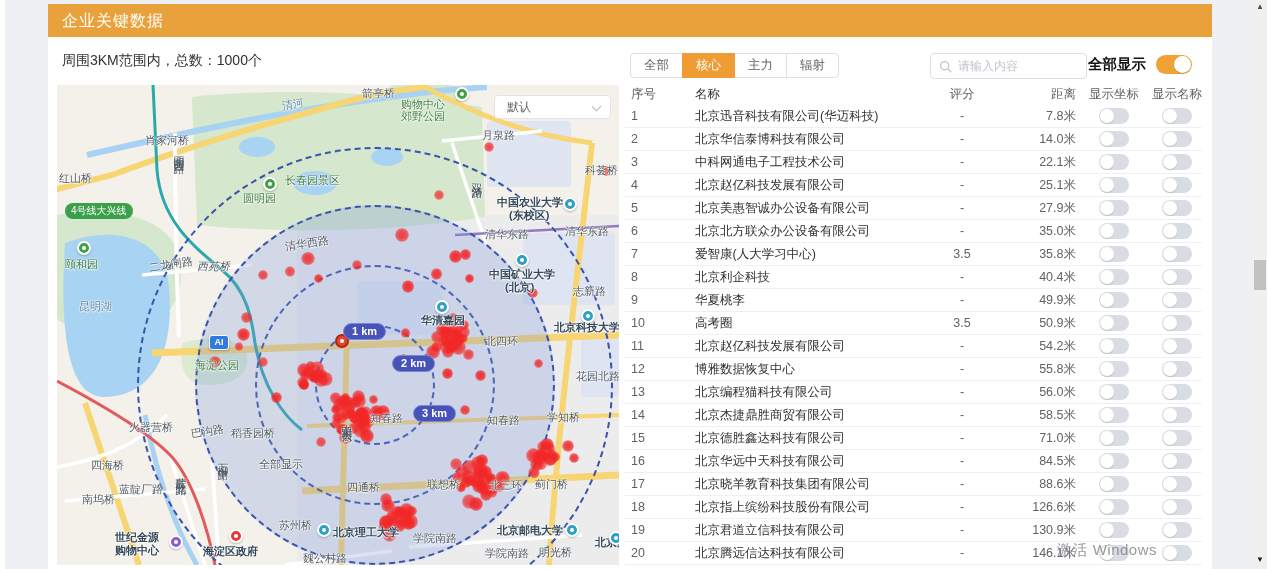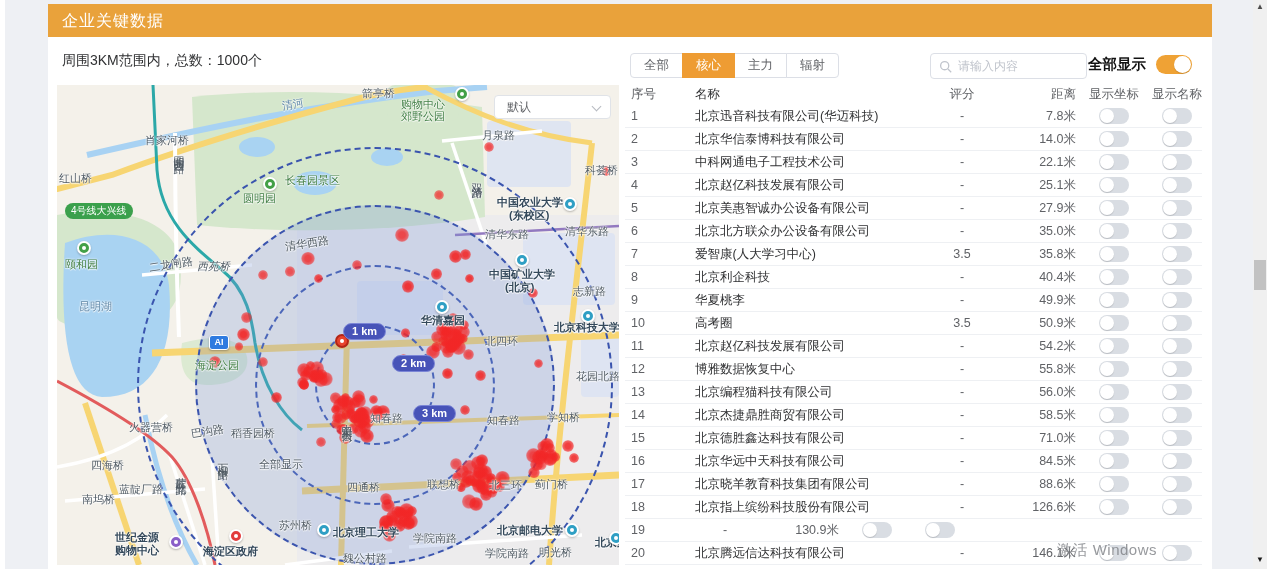--- a/index.html
+++ b/index.html
@@ -352,21 +352,21 @@
           <div class="ml road" style="left: 370px; top: 392px;">联想桥</div>
           <div class="ml road" style="left: 432px; top: 393px;">北三环</div>
           <div class="ml road" style="left: 478px; top: 392px;">蓟门桥</div>
           <div class="ml road" style="left: 222px; top: 433px;">苏州桥</div>
           <div class="ml poi-label" style="left: 276px; top: 440px;">北京理工大学</div>
           <div class="ml poi-label" style="left: 440px; top: 438px;">北京邮电大学</div>
           <div class="ml poi-label" style="left: 538px; top: 450px;">北京师</div>
           <div class="ml road" style="left: 356px; top: 446px;">学院南路</div>
           <div class="ml road" style="left: 428px; top: 461px;">学院南路</div>
           <div class="ml road" style="left: 482px; top: 460px;">明光桥</div>
-          <div class="ml road" style="left: 246px; top: 466px; margin-left: 40px;">魏公村路</div>
+          <div class="ml road" style="left: 246px; top: 466px;">魏公村路</div>
           <div class="ml poi-label" style="left: 58px; top: 445px;">世纪金源</div>
           <div class="ml poi-label" style="left: 58px; top: 458px;">购物中心</div>
           <div class="ml poi-label" style="left: 146px; top: 459px;">海淀区政府</div>
           <div class="badge-green" style="left: 8px; top: 118px;">4号线大兴线</div>
           <div class="poi green" style="left: 398px; top: 2px;"></div>
           <div class="poi green" style="left: 206px; top: 92px;"></div>
           <div class="poi green" style="left: 20px; top: 156px;"></div>
           <div class="poi teal" style="left: 506px; top: 112px;"></div>
           <div class="poi teal" style="left: 458px; top: 168px;"></div>
           <div class="poi teal" style="left: 378px; top: 215px;"></div>
@@ -628,20 +628,21 @@
             <div class="cell c3">126.6米</div>
             <div class="cell c4">
               <div class="toggle"></div>
             </div>
             <div class="cell c5">
               <div class="toggle"></div>
             </div>
           </div>
           <div class="row">
             <div class="cell c0">19</div>
+            <div class="cell c1">北京君道立信科技有限公司</div>
             <div class="cell c2">-</div>
             <div class="cell c3">130.9米</div>
             <div class="cell c4">
               <div class="toggle"></div>
             </div>
             <div class="cell c5">
               <div class="toggle"></div>
             </div>
           </div>
           <div class="row">

